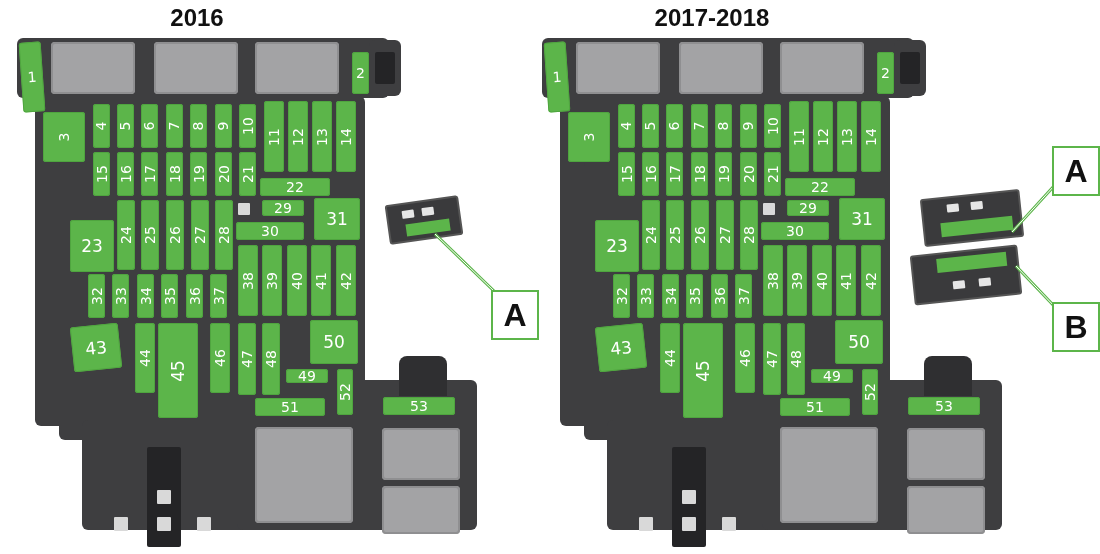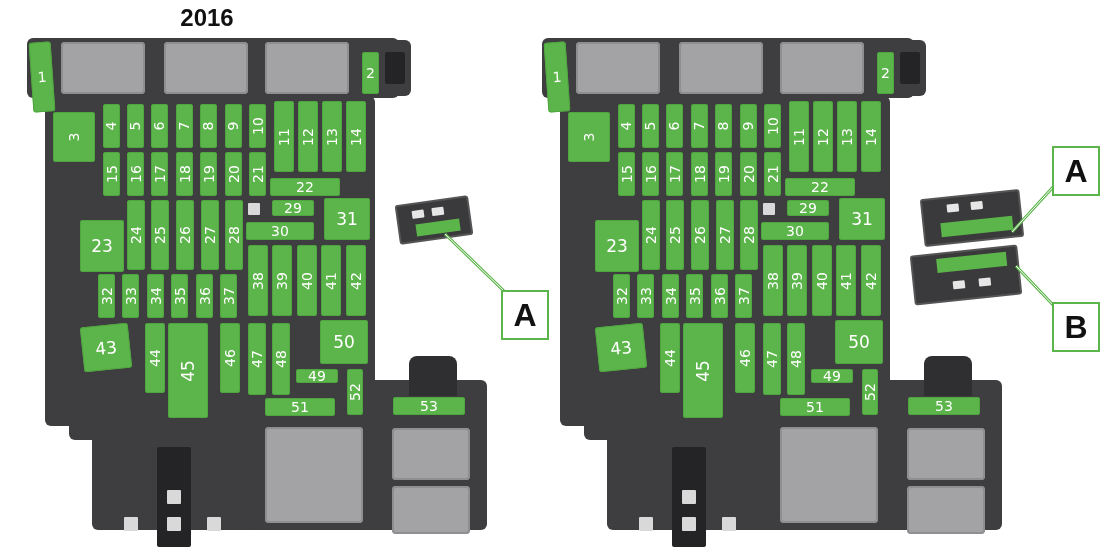--- a/index.html
+++ b/index.html
@@ -26,21 +26,21 @@
                font-family:"Liberation Sans", sans-serif; font-weight:bold;
                font-size:32px; color:#111; }
   .conn { position:absolute; background:#3a3a3c; border:2px solid #555; border-radius:3px; }
   .conn .g { position:absolute; background:#5cb54a; }
   .conn .pin { position:absolute; width:12px; height:8px; background:#e6e6e6; border-radius:1px; }
   svg.lines { position:absolute; left:0; top:0; pointer-events:none; }
 </style>
 </head>
 <body>
 
-<div class="panel" id="panel0" style="left:17px;">
+<div class="panel" id="panel0" style="left:7px;">
   <div class="title" style="left:40px;">2016</div>
 <div class="board" style="left:10px;top:38px;width:372px;height:60px;"></div>
     <div class="board" style="left:28px;top:96px;width:330px;height:330px;"></div>
     <div class="board" style="left:52px;top:160px;width:60px;height:280px;"></div>
     <div class="board" style="left:75px;top:420px;width:300px;height:110px;"></div>
     <div class="board" style="left:230px;top:380px;width:240px;height:150px;"></div>
     <div class="board" style="left:362px;top:40px;width:32px;height:56px;"></div>
     <div class="relay" style="left:44px;top:42px;width:84px;height:52px;"></div>
     <div class="relay" style="left:147px;top:42px;width:84px;height:52px;"></div>
     <div class="relay" style="left:248px;top:42px;width:84px;height:52px;"></div>
@@ -220,20 +220,21 @@
       <span class="g" style="left:16px;top:20px;width:44px;height:12px;"></span>
     </div>
     <svg class="lines" width="540" height="554">
       <line x1="428" y1="234" x2="488" y2="292" stroke="#5cb54a" stroke-width="3"></line>
       <line x1="428" y1="234" x2="488" y2="292" stroke="#fff" stroke-width="1"></line>
     </svg>
     <div class="label-box" style="left:484px;top:290px;">A</div>
   </div>
 
 <div class="panel" id="panel1" style="left:532px;">
+  <div class="title" style="left:30px;">2017-2018</div>
 <div class="board" style="left:10px;top:38px;width:372px;height:60px;"></div>
     <div class="board" style="left:28px;top:96px;width:330px;height:330px;"></div>
     <div class="board" style="left:52px;top:160px;width:60px;height:280px;"></div>
     <div class="board" style="left:75px;top:420px;width:300px;height:110px;"></div>
     <div class="board" style="left:230px;top:380px;width:240px;height:150px;"></div>
     <div class="board" style="left:362px;top:40px;width:32px;height:56px;"></div>
     <div class="relay" style="left:44px;top:42px;width:84px;height:52px;"></div>
     <div class="relay" style="left:147px;top:42px;width:84px;height:52px;"></div>
     <div class="relay" style="left:248px;top:42px;width:84px;height:52px;"></div>
     <div class="relay" style="left:248px;top:427px;width:98px;height:96px;"></div>

